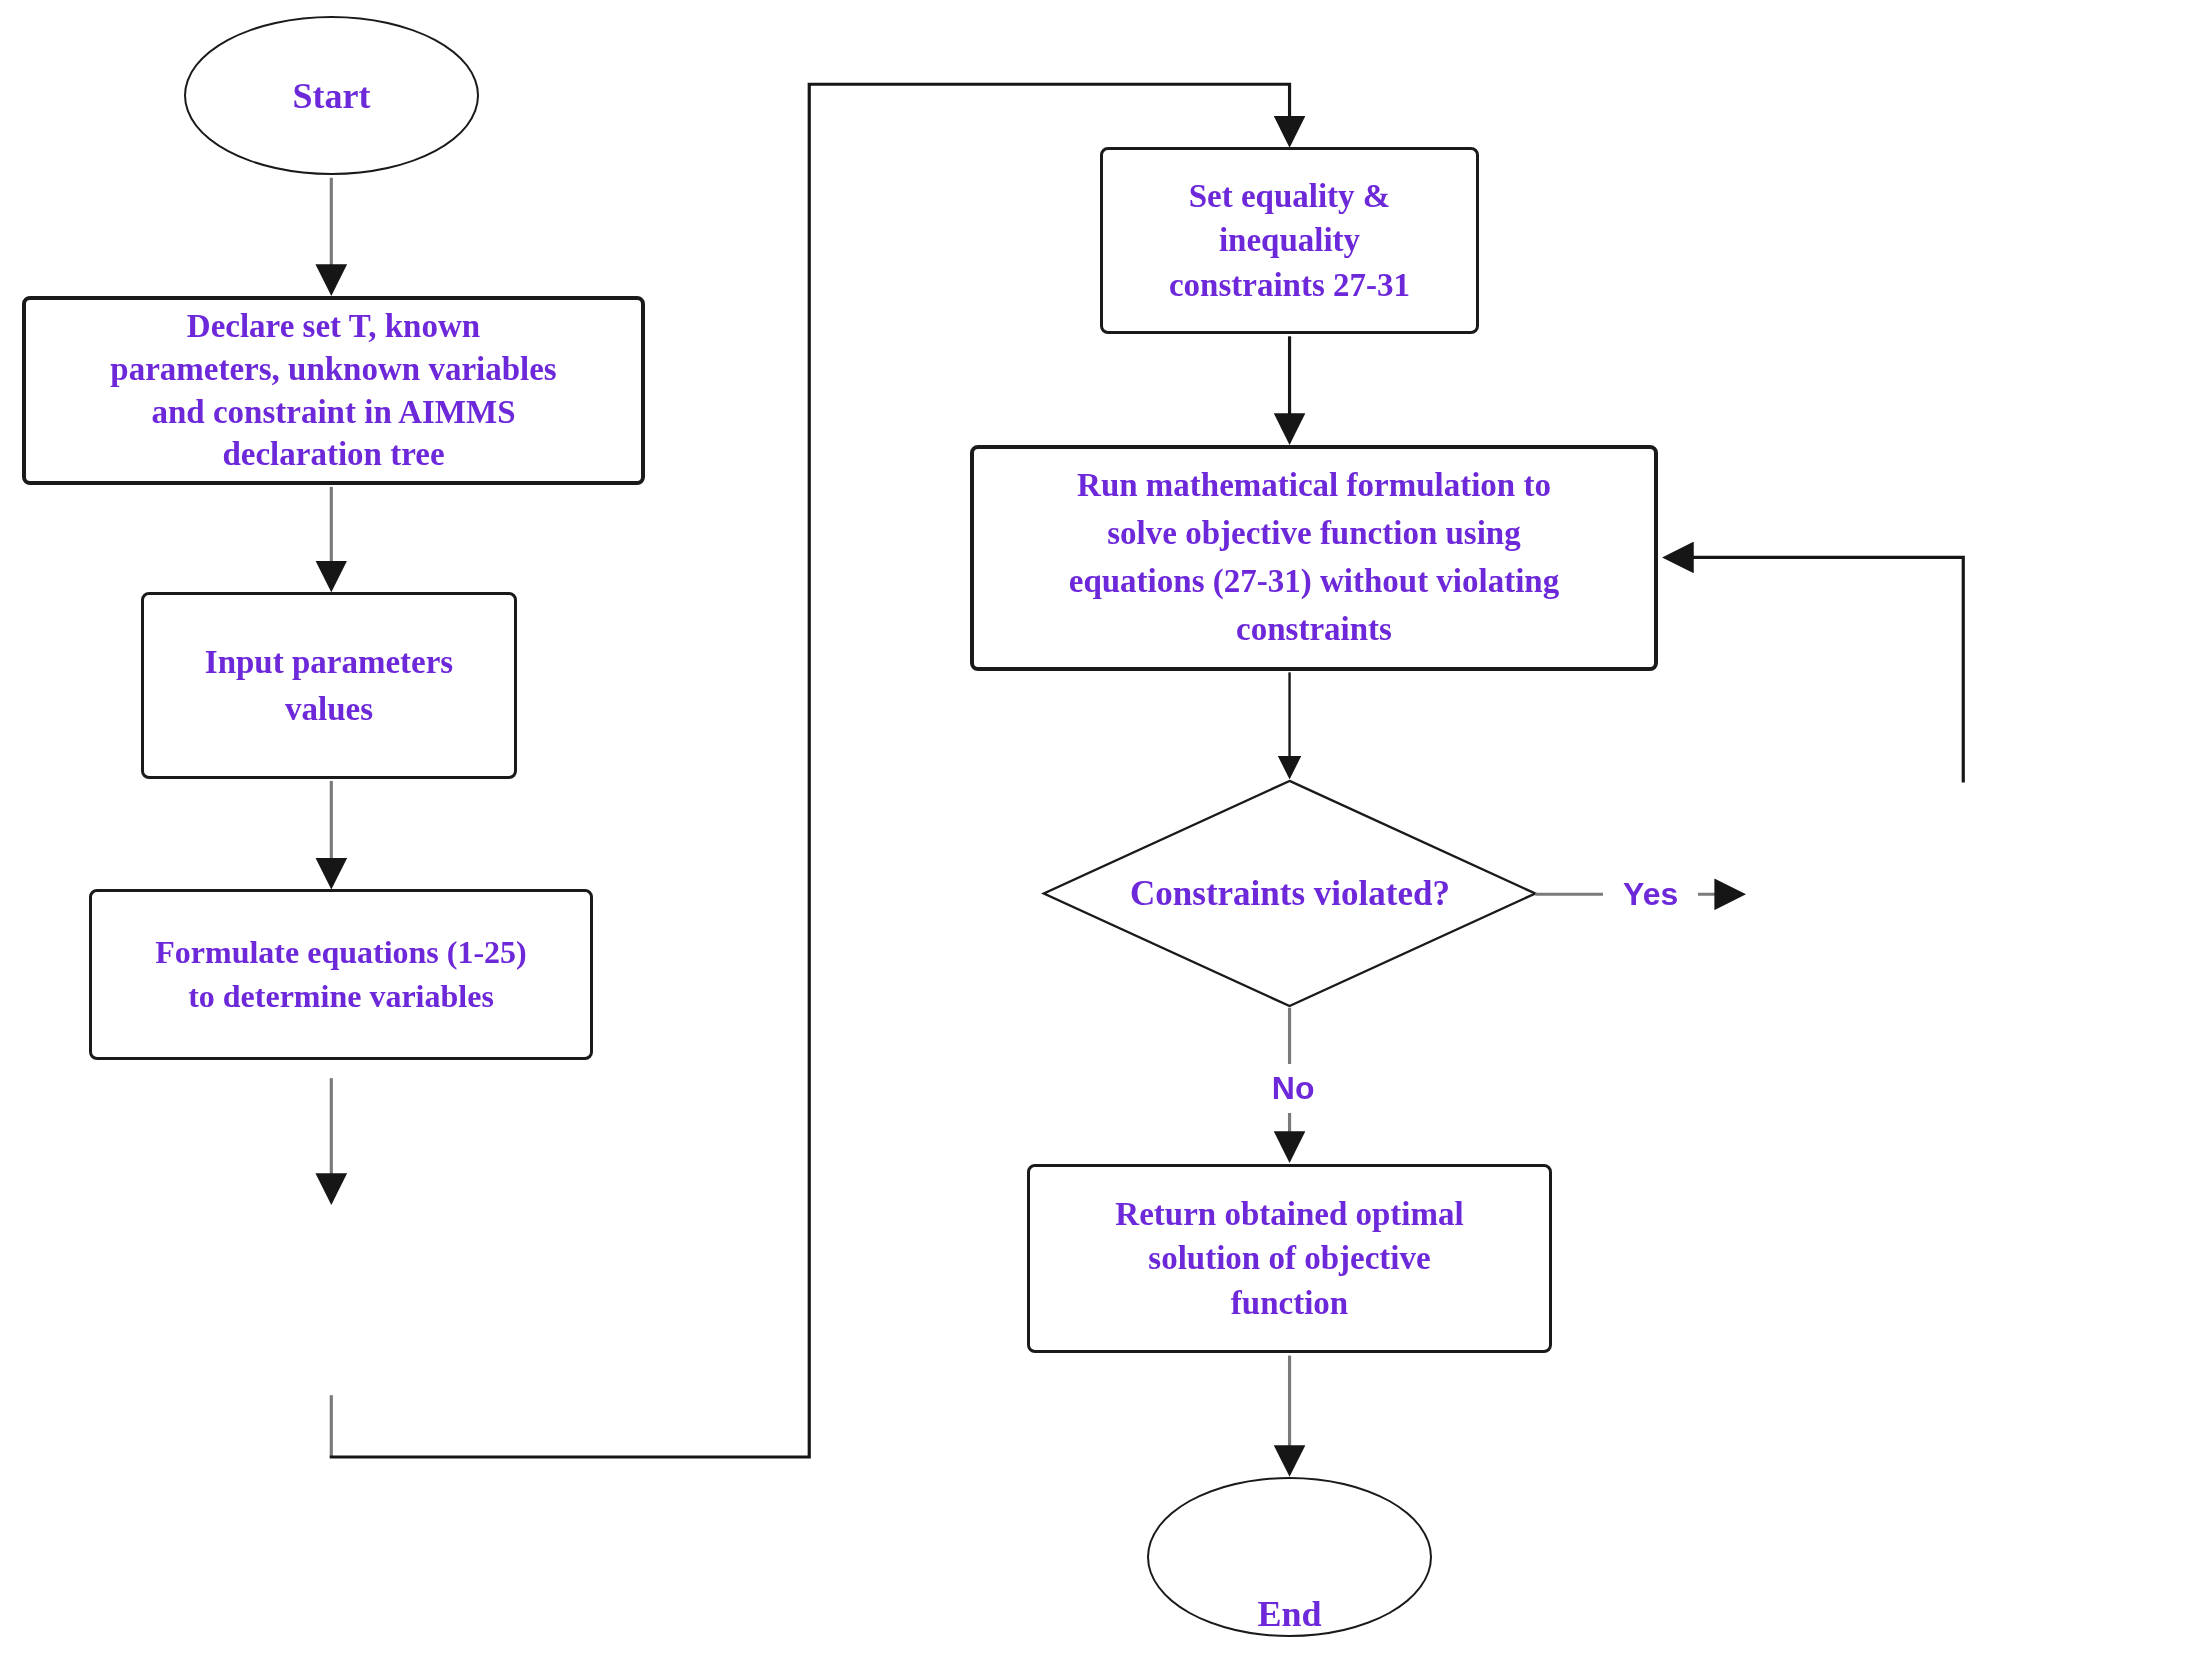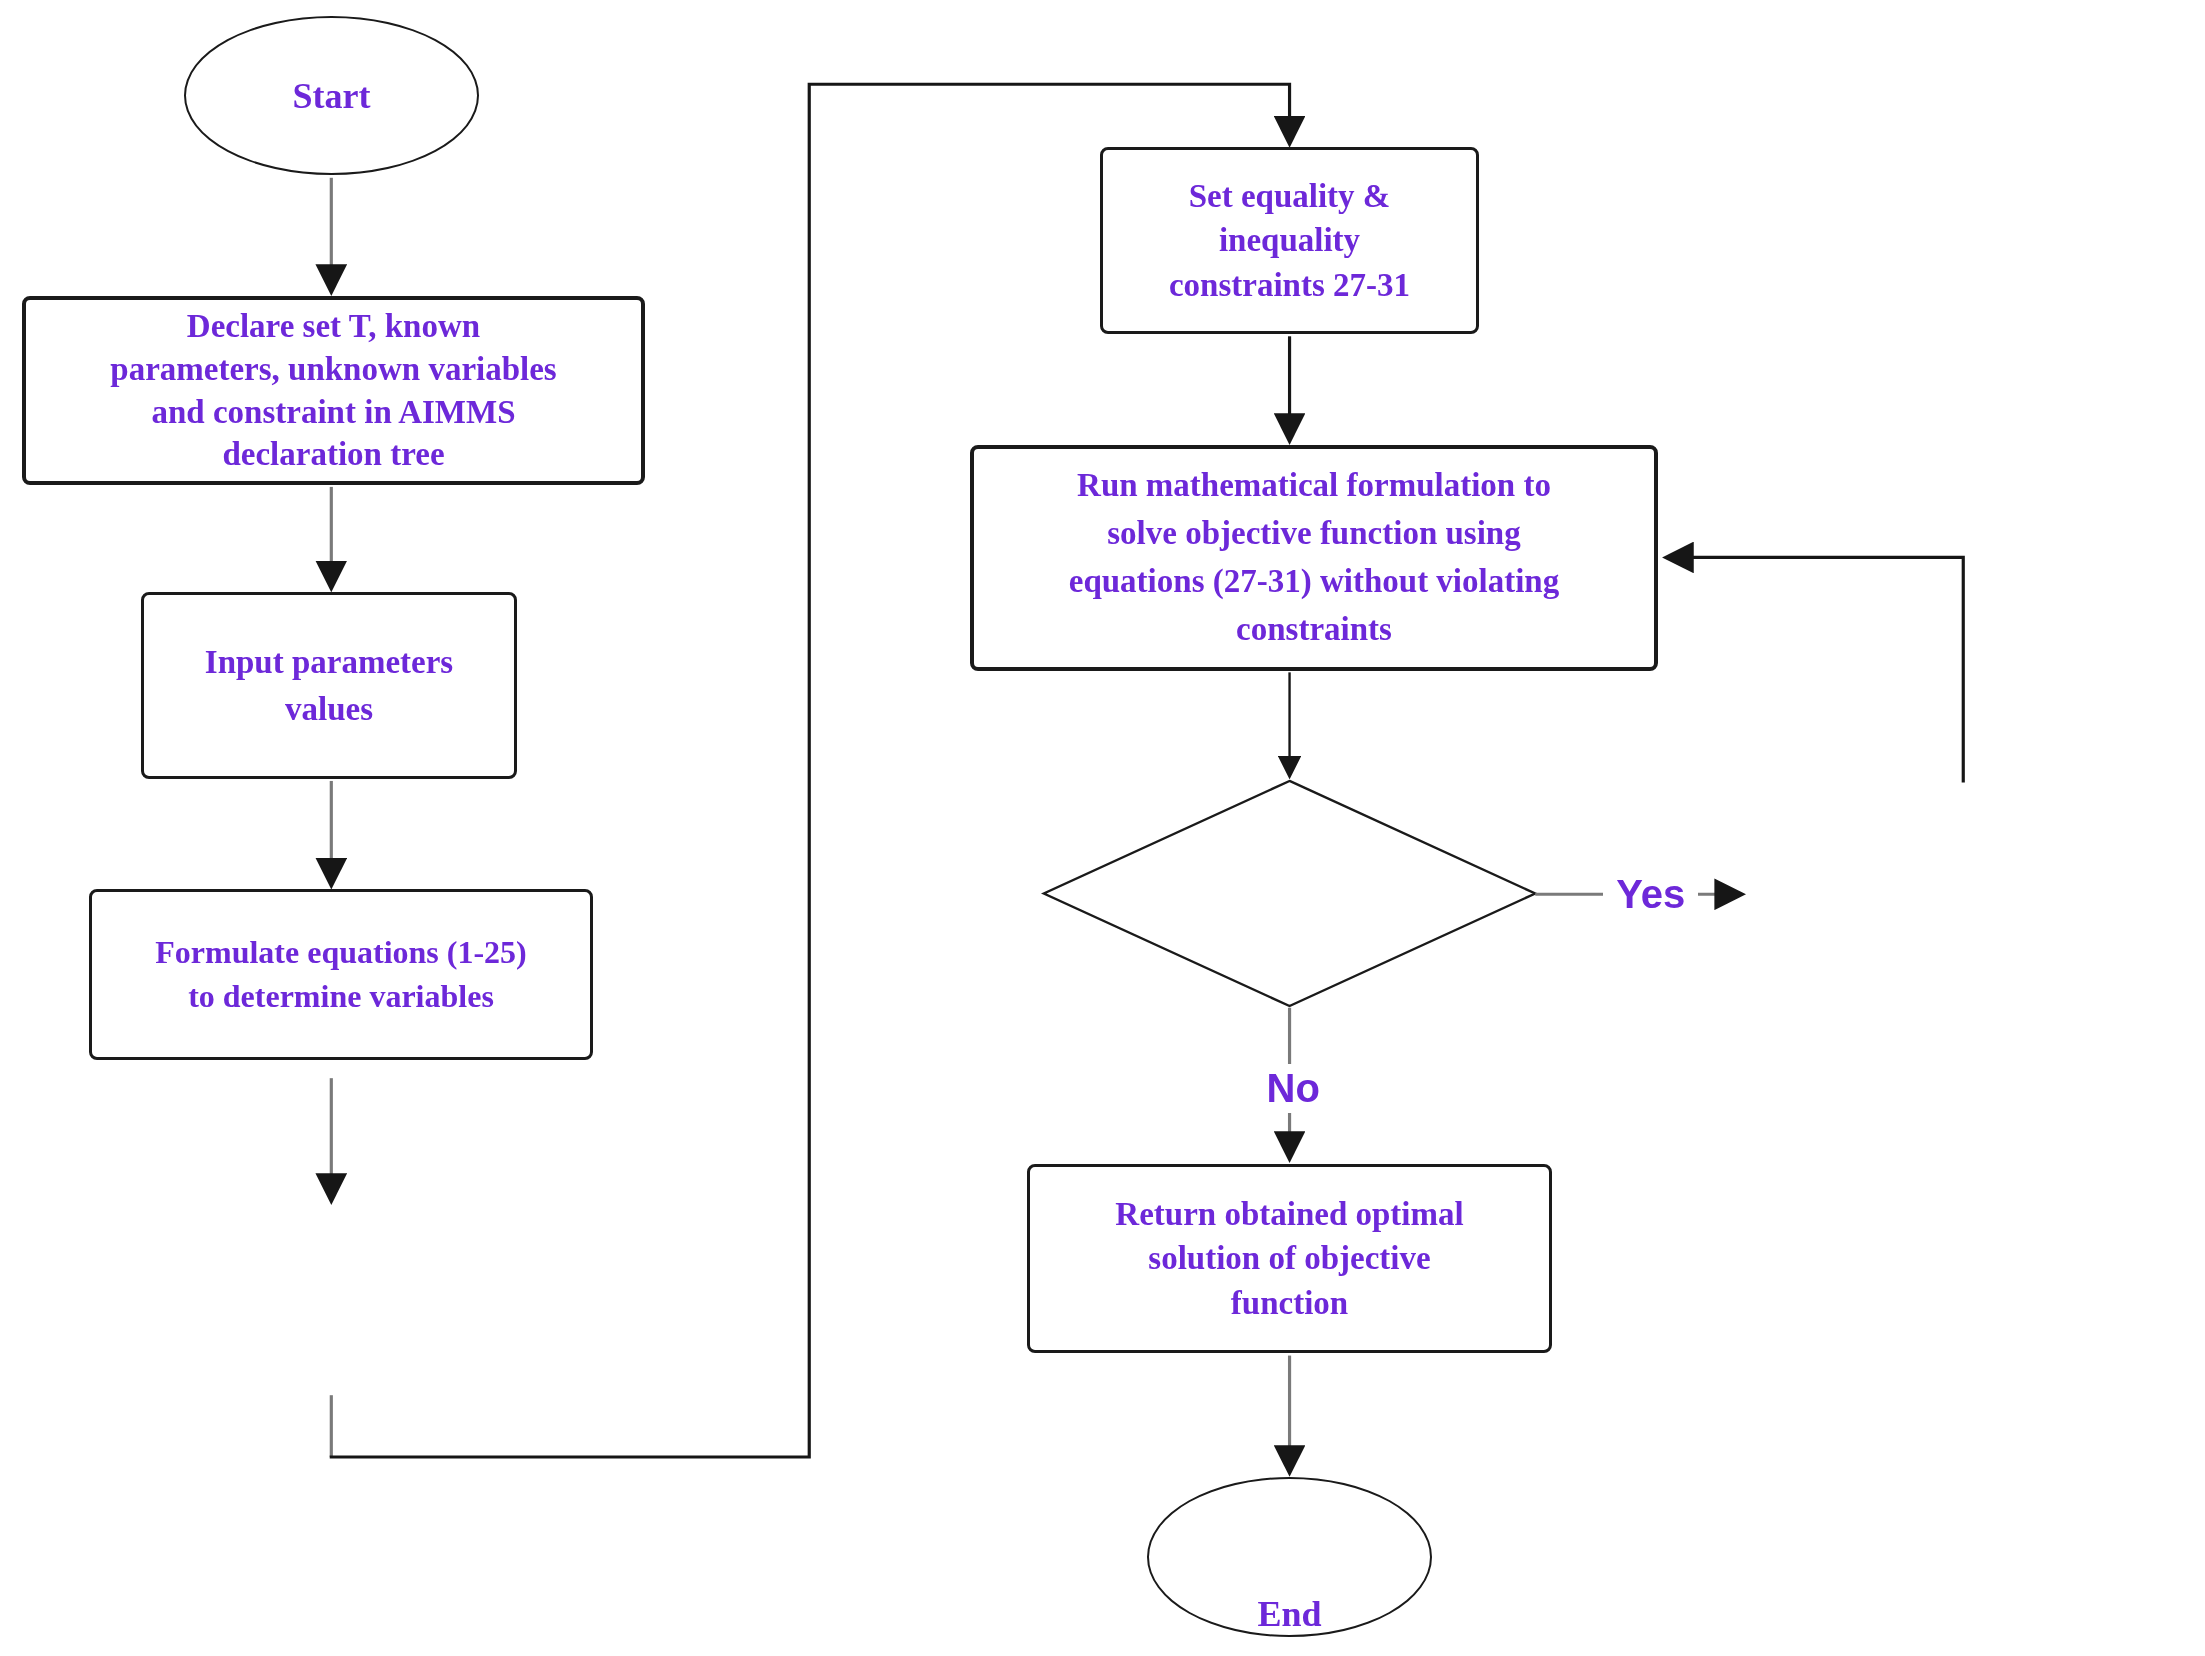--- a/index.html
+++ b/index.html
@@ -63,21 +63,21 @@
     font-size: 35px; font-weight: bold; text-align: center;
     background: transparent;
   }
   .edge-label {
     position: absolute;
     display: flex;
     align-items: center;
     justify-content: center;
     font-family: "Liberation Sans", "DejaVu Sans", sans-serif;
     font-weight: bold;
-    font-size: 40px;
+    font-size: 32px;
     background: #ffffff;
     padding: 0 3.2px;
     text-align: center;
   }
   #lbl-yes { left: 1603px; top: 870px; width: 89px; height: 49px; }
   #lbl-no  { left: 1252px; top: 1064px; width: 76px;  height: 49px; }
 </style>
 </head>
 <body>
 
@@ -139,20 +139,23 @@
 constraints 27-31</span>
   </div>
 
   <div class="node rect" id="n-run">
     <span class="lbl">Run mathematical formulation to
 solve objective function using
 equations (27-31) without violating
 constraints</span>
   </div>
 
+  <div id="n-decision-label">
+    <span class="lbl">Constraints violated?</span>
+  </div>
 
 
   <div class="node rect" id="n-return">
     <span class="lbl">Return obtained optimal
 solution of objective
 function</span>
   </div>
 
   <div class="node terminator" id="n-end">
     <span class="lbl">End</span>

